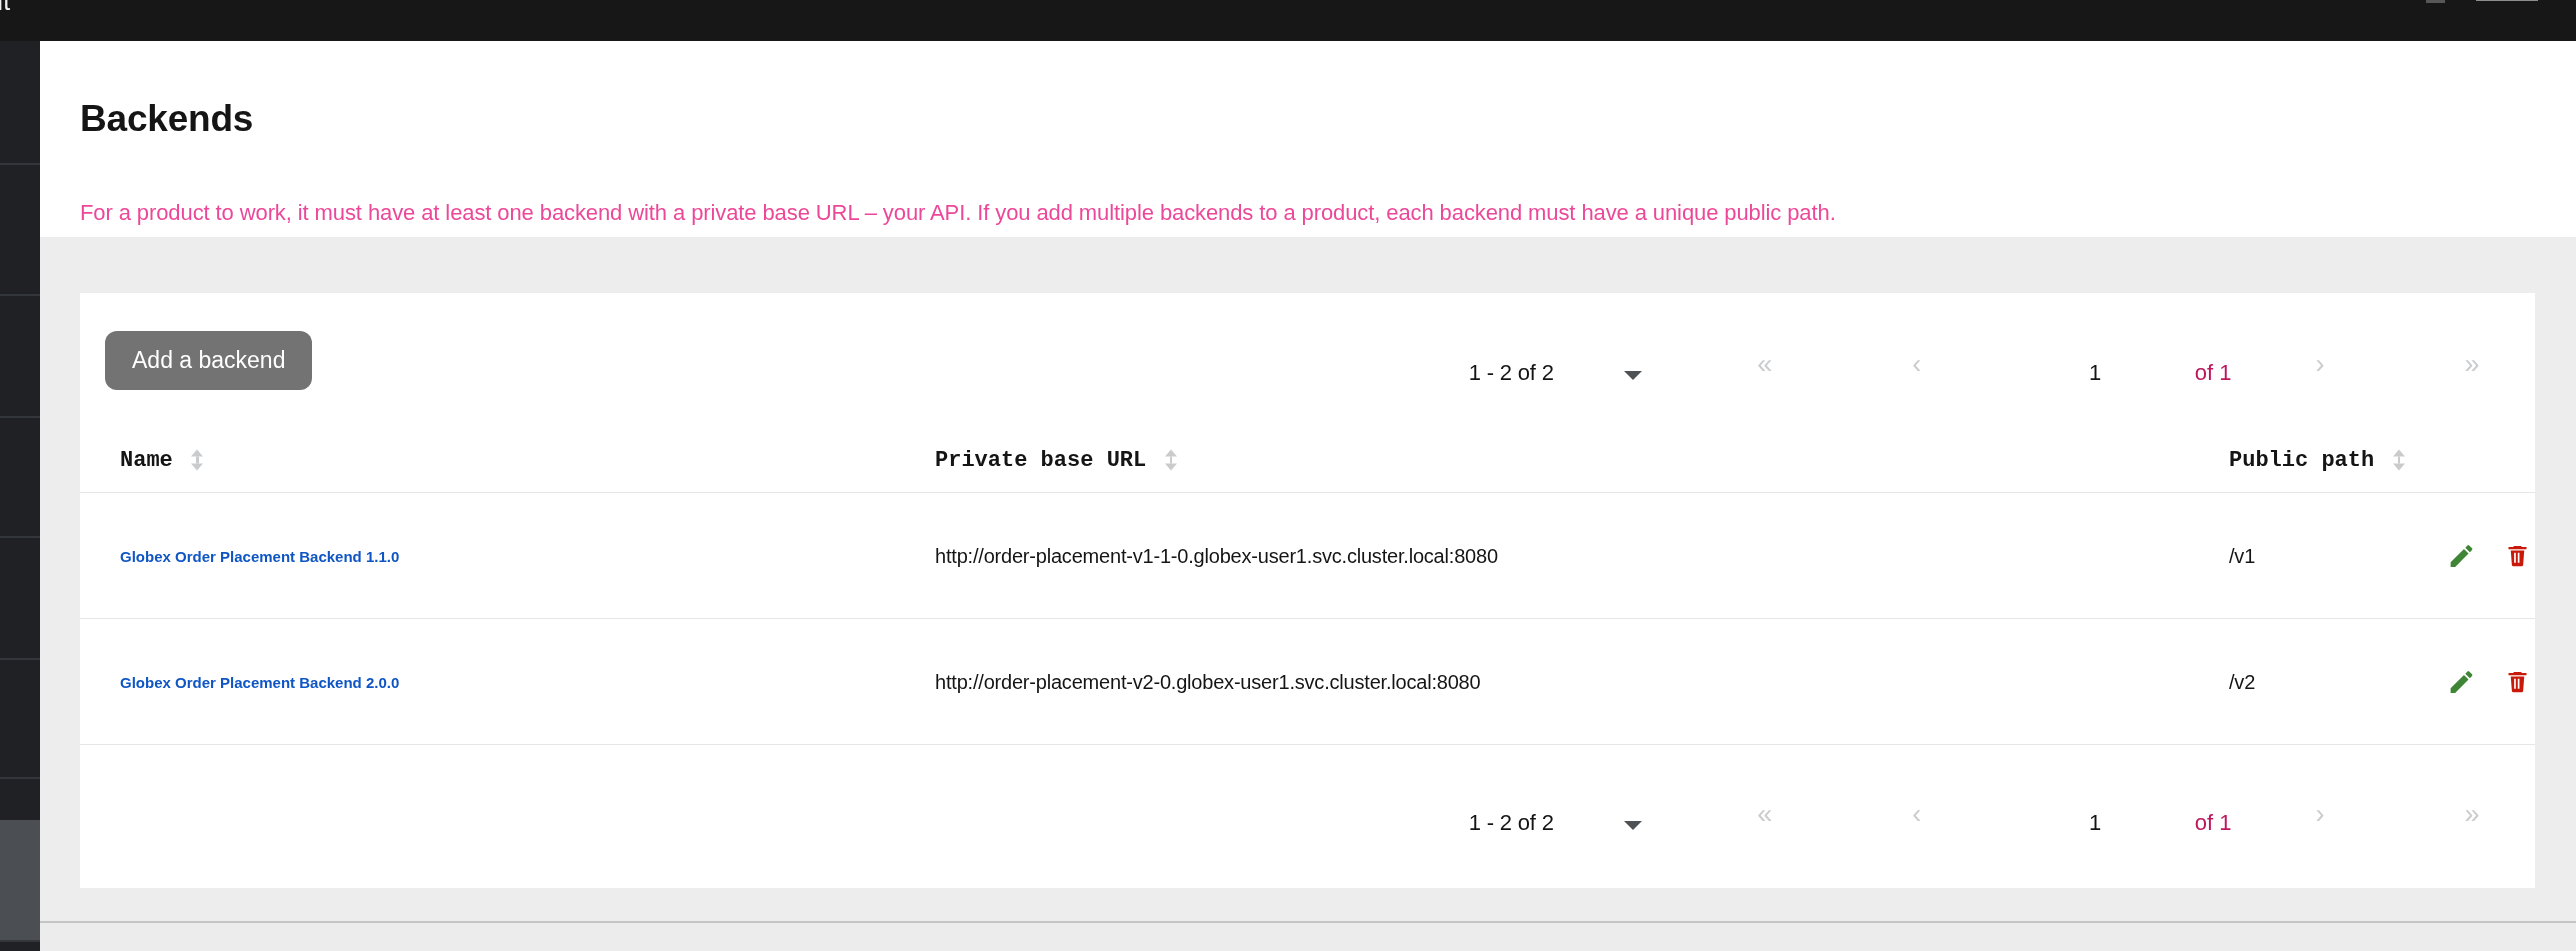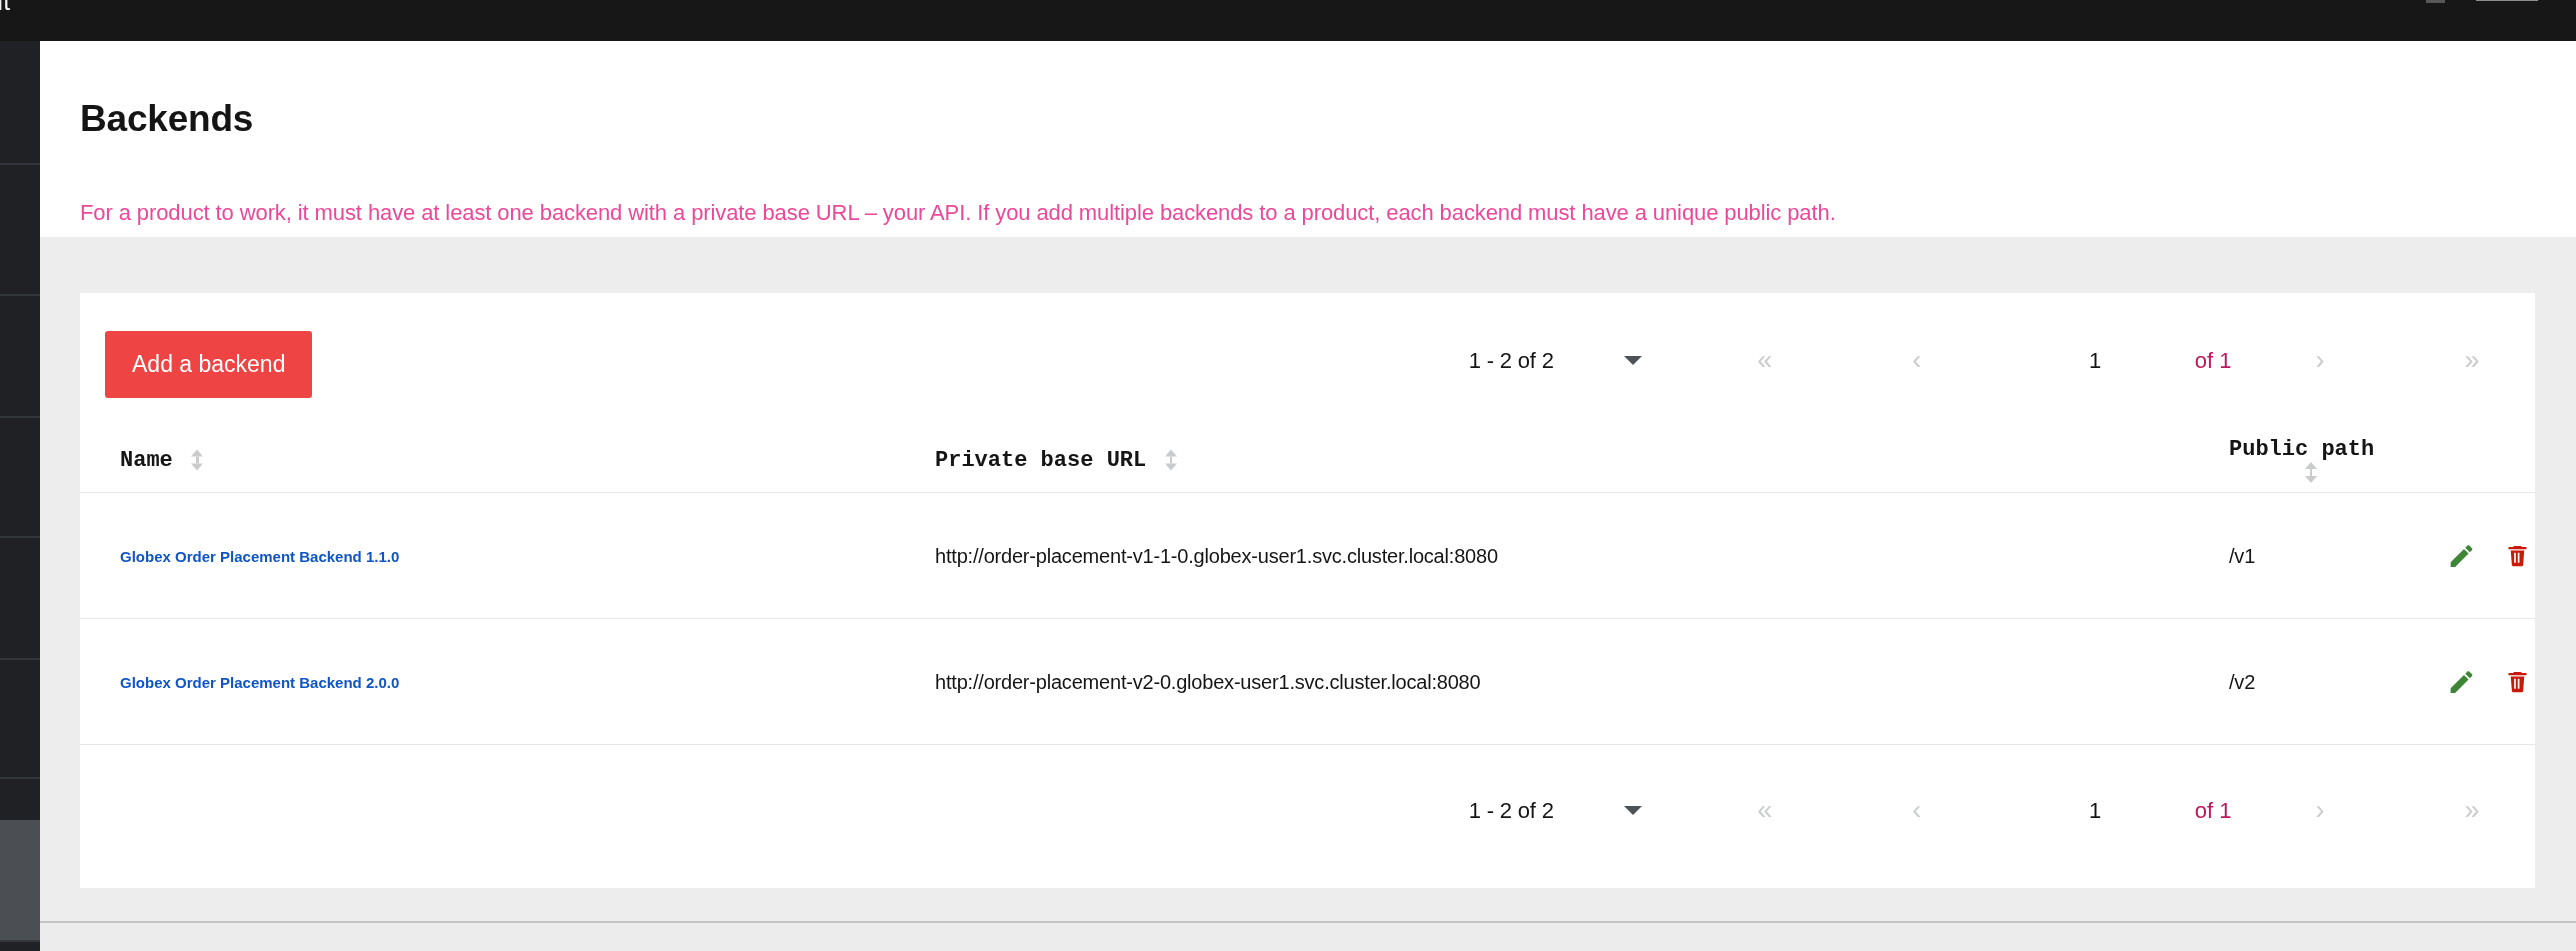--- a/index.html
+++ b/index.html
@@ -140,40 +140,40 @@
   #toolbar {
     position: absolute;
     left: 0; top: 0;
     width: 2455px;
     height: 135px;
   }
   #add-backend-btn {
     position: absolute;
     left: 25px;
     top: 38px;
-    height: 67px;
+    height: 59px;
     padding: 0 27px;
     border: none;
-    border-radius: 3px;
-    background: #ef4444;
+    border-radius: 12px;
+    background: #737373;
     color: #ffffff;
     font-family: "Liberation Sans", sans-serif;
     font-size: 23px;
     line-height: 59px;
     cursor: pointer;
     white-space: nowrap;
   }
 
   
   .pagination {
     position: absolute;
     right: 41px;
     height: 51px;
     display: flex;
-    align-items: center;
+    align-items: flex-end;
     white-space: nowrap;
     gap: 48px;
   }
   #toolbar-pagination { top: 42px; }
   #footer-pagination  { top: 40px; }
 
   .page-count {
     font-size: 22px;
     color: #151515;
     letter-spacing: -0.2px;
@@ -242,21 +242,21 @@
   }
 
   .cell {
     position: absolute;
     top: 50%;
     transform: translateY(-50%);
     white-space: nowrap;
   }
   .c-name { left: 40px; }
   .c-url  { left: 855px; }
-  .c-path { left: 2149px; flex-direction: column; }
+  .c-path { left: 2149px; }
   .c-act  { left: 2361px; top: 50%; transform: translateY(-50%); display: flex; align-items: center; }
 
   .th {
     font-size: 22px;
     font-weight: 700;
     color: #151515;
     display: flex;
     align-items: center;
     font-family: Liberation Mono, monospace;
   }

